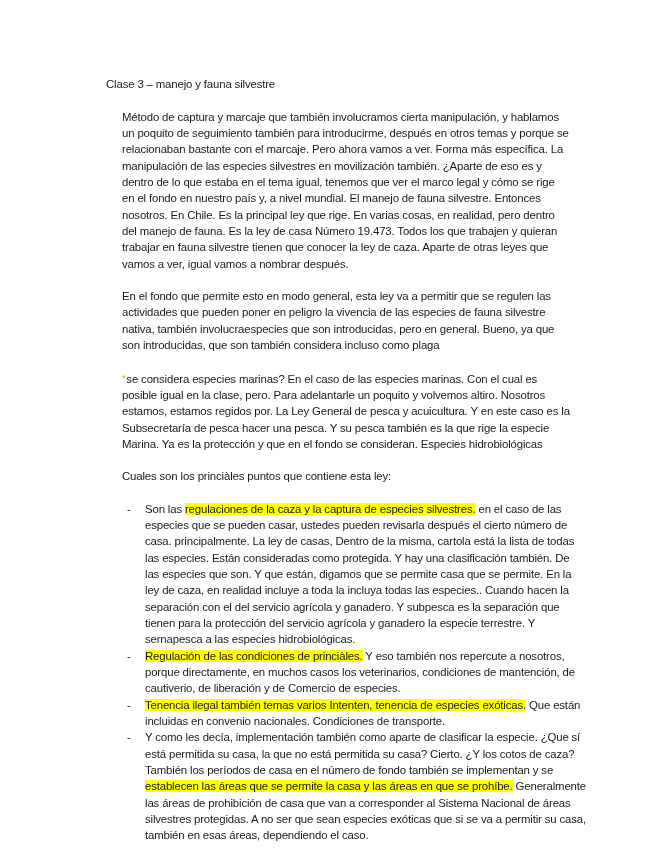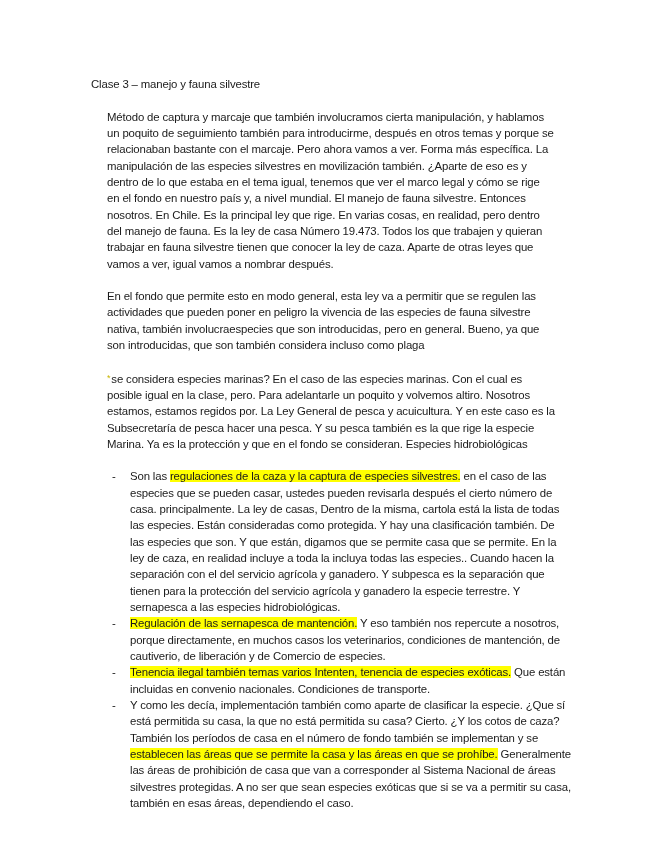--- a/index.html
+++ b/index.html
@@ -1,21 +1,21 @@
 <!DOCTYPE html>
 <html><head>
 <meta charset="utf-8">
 <style>
   html, body { margin: 0; padding: 0; background: #ffffff; }
   body { width: 655px; height: 848px; position: relative; overflow: hidden; }
   .page {
     position: absolute; left: 0; top: 0; width: 655px; height: 848px; background: #ffffff;
   }
   .content {
-    position: absolute; left: 91px; top: 76px; width: 480px;
+    position: absolute; left: 106px; top: 76px; width: 480px;
     font-family: "Liberation Sans", "DejaVu Sans", sans-serif;
     font-size: 11.4px; line-height: 16.35px; color: #1a1a1a;
     letter-spacing: -0.15px;
   }
   .title { margin: 0 0 16.35px 0; }
   .para { margin: 16px; }
   .mark-asterisk { color: #c8b400; font-size: 9px; vertical-align: 2px; margin-right: 1px; }
   ul.bullets { list-style: none; margin: 0; padding: 0; }
   ul.bullets li { position: relative; padding-left: 39px; margin: 0; }
   ul.bullets li .dash { position: absolute; left: 21px; top: 0; }
@@ -24,29 +24,30 @@
 </head>
 <body>
 
 <div class="page">
   <div class="content">
     <p class="title">Clase 3 – manejo y fauna silvestre</p>
 
     <p class="para">Método de captura y  marcaje que también involucramos cierta manipulación, y  hablamos un poquito de seguimiento también para introducirme, después en otros temas y porque se relacionaban bastante con el marcaje.  Pero ahora vamos a ver.  Forma más específica. La manipulación de las especies silvestres en movilización también.  ¿Aparte de eso es y dentro de lo que estaba en el tema igual, tenemos que ver el marco legal y cómo se rige en el fondo en nuestro país y,  a nivel mundial. El manejo de fauna silvestre.  Entonces nosotros. En Chile. Es la principal ley que rige.  En varias cosas, en realidad, pero dentro del manejo de fauna.  Es la ley de casa   Número 19.473.  Todos los que trabajen y quieran trabajar en fauna silvestre tienen que conocer la ley de caza. Aparte de otras leyes que vamos a ver, igual vamos a nombrar después.</p>
     <p class="para">En el fondo que permite esto en modo general, esta ley va a permitir que se regulen las actividades que pueden poner en peligro la vivencia de las especies de fauna silvestre nativa, también involucraespecies que son introducidas, pero en general.  Bueno, ya que son introducidas, que son también considera incluso como plaga</p>
     <p class="para"><span class="mark-asterisk">*</span><span>se considera especies marinas?  En el caso de las especies marinas.  Con el cual es posible igual en la clase, pero.  Para adelantarle un poquito y volvemos altiro.  Nosotros estamos, estamos regidos por.  La Ley General de pesca y acuicultura.  Y en este caso es la Subsecretaría de pesca hacer una pesca.  Y su pesca también es la que rige la especie Marina.  Ya es la protección y que en el fondo se consideran.  Especies hidrobiológicas</span></p>
+    <p class="para">Cuales son los princiàles puntos que contiene esta ley:</p>
 
     <ul class="bullets">
       <li>
         <span class="dash">-</span>
         <span>Son las </span><span class="hl">regulaciones de la caza y la captura de especies silvestres.</span><span>  en el caso de las especies que se pueden casar, ustedes pueden revisarla después el cierto número de casa.  principalmente.  La ley de casas, Dentro de la misma,  cartola está la lista de todas las especies.  Están consideradas como protegida.  Y hay  una clasificación también.  De las especies que son.  Y que están,  digamos que se permite casa que se permite.  En la ley de caza,  en realidad incluye a toda la incluya todas las especies..  Cuando hacen la separación con el del servicio agrícola y  ganadero.  Y subpesca es la separación que tienen para la protección del servicio agrícola y ganadero la especie terrestre.  Y sernapesca a las especies hidrobiológicas.</span>
       </li>
       <li>
         <span class="dash">-</span>
-        <span></span><span class="hl">Regulación de las sernapesca de mantención.</span><span>  Y eso también nos repercute a nosotros, porque directamente, en muchos casos los veterinarios,  condiciones de mantención,  de cautiverio,  de liberación y  de Comercio de especies.</span>
+        <span></span><span class="hl">Regulación de las condiciones de princiàles.</span><span>  Y eso también nos repercute a nosotros, porque directamente, en muchos casos los veterinarios,  condiciones de mantención,  de cautiverio,  de liberación y  de Comercio de especies.</span>
       </li>
       <li>
         <span class="dash">-</span>
         <span></span><span class="hl">Tenencia ilegal también temas varios Intenten, tenencia de especies exóticas.</span><span>  Que están incluidas en convenio nacionales.  Condiciones de transporte.</span>
       </li>
       <li>
         <span class="dash">-</span>
         <span>Y como les decía, implementación también como aparte de clasificar la especie.  ¿Que sí está permitida su casa,  la que no está permitida su casa? Cierto.  ¿Y los cotos de caza? También los períodos de casa en el número de fondo también se implementan y se </span><span class="hl">establecen las áreas que se  permite la casa y las áreas en que se prohíbe.</span><span>  Generalmente las áreas de prohibición de casa que van a corresponder al Sistema Nacional de áreas silvestres protegidas.  A no ser que sean especies exóticas que si se va a permitir su casa,  también en esas áreas,  dependiendo el caso.</span>
       </li>
     </ul>

